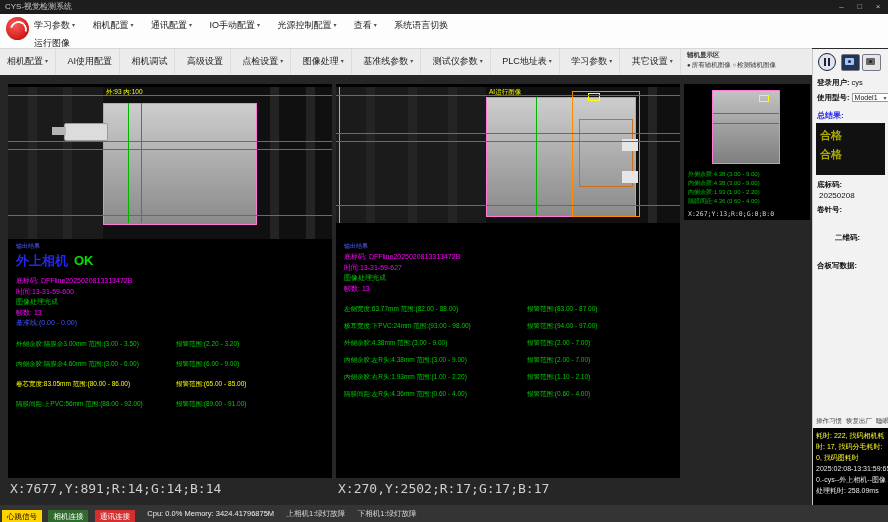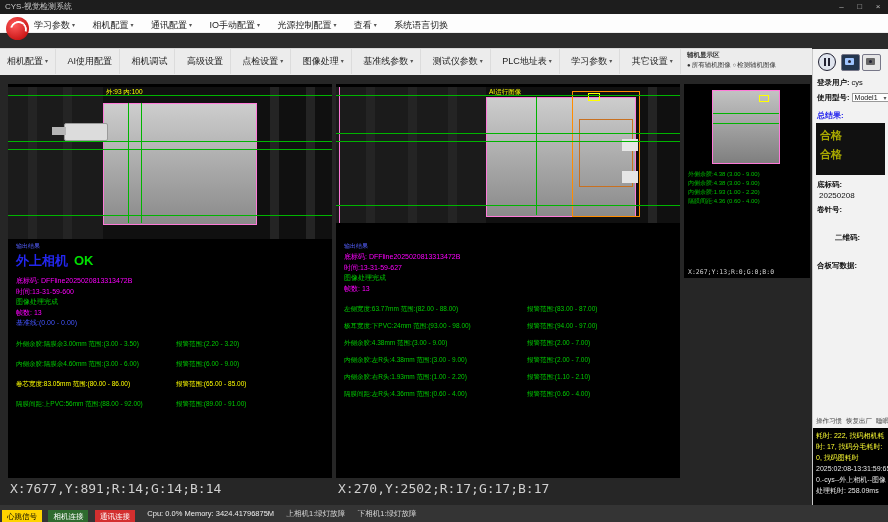--- a/index.html
+++ b/index.html
@@ -59,21 +59,21 @@
   .ln{font-size:7px;line-height:10.5px;white-space:nowrap;}
   .c-mag{color:#ff00ff;} .c-grn{color:#00cc00;} .c-blu{color:#4455ff;} .c-yel{color:#ffff00;}
   .rows{margin-top:11px;}
   .mrow{position:relative;font-size:6.5px;white-space:nowrap;}
   .mrow-l{height:20px;} .mrow-r{height:17px;}
   .malarm{position:absolute;top:0;}
   #panelL .malarm{left:160px;} #panelR .malarm{left:183px;}
   .coords{position:absolute;font-size:13px;color:#cfcfcf;font-family:"DejaVu Sans Mono",monospace;}
   
   .auxp{position:absolute;left:684px;width:126px;background:#000;overflow:hidden;}
-  #aux1{top:9px;height:194px;} #aux2{top:207px;height:196px;}
+  #aux1{top:9px;height:136px;} #aux2{top:207px;height:196px;}
   .aimg{position:absolute;background:linear-gradient(180deg,#c2c2c2,#7f7f7f);border:1px solid #ff7ad9;}
   .atext{position:absolute;left:4px;font-size:6px;color:#00c000;line-height:9px;white-space:nowrap;}
   .acoords{position:absolute;left:4px;bottom:2px;font-size:6.5px;color:#cfcfcf;font-family:"DejaVu Sans Mono",monospace;}
   .aok{color:#00e000;font-weight:bold;}
   
   .sidebar{position:absolute;left:812px;top:49px;width:76px;height:457px;background:#f2f2f2;border-left:1px solid #c8c8c8;box-sizing:border-box;}
   .side-btns{height:24px;position:relative;}
   .pause-btn{position:absolute;left:5px;top:4px;width:16px;height:16px;border-radius:50%;border:1px solid #223;background:#dfe4ee;}
   .pause-btn .bar{position:absolute;top:4px;width:2px;height:8px;background:#223;}
   .pause-btn .b1{left:5px;} .pause-btn .b2{left:9px;}
@@ -126,20 +126,23 @@
   <div class="menubar">
     <span class="menu-item"><span>学习参数</span><span class="arr">▾</span></span>
     <span class="menu-item"><span>相机配置</span><span class="arr">▾</span></span>
     <span class="menu-item"><span>通讯配置</span><span class="arr">▾</span></span>
     <span class="menu-item"><span>IO手动配置</span><span class="arr">▾</span></span>
     <span class="menu-item"><span>光源控制配置</span><span class="arr">▾</span></span>
     <span class="menu-item"><span>查看</span><span class="arr">▾</span></span>
     <span class="menu-item"><span>系统语言切换</span></span>
   </div>
 
+  <div class="runrow">
+    <span class="runtab">运行图像</span>
+  </div>
 
   <div class="toolbar">
     <span class="tb-item"><span>相机配置</span><span class="arr">▾</span></span>
     <span class="tb-item"><span>AI使用配置</span></span>
     <span class="tb-item"><span>相机调试</span></span>
     <span class="tb-item"><span>高级设置</span></span>
     <span class="tb-item"><span>点检设置</span><span class="arr">▾</span></span>
     <span class="tb-item"><span>图像处理</span><span class="arr">▾</span></span>
     <span class="tb-item"><span>基准线参数</span><span class="arr">▾</span></span>
     <span class="tb-item"><span>测试仪参数</span><span class="arr">▾</span></span>

